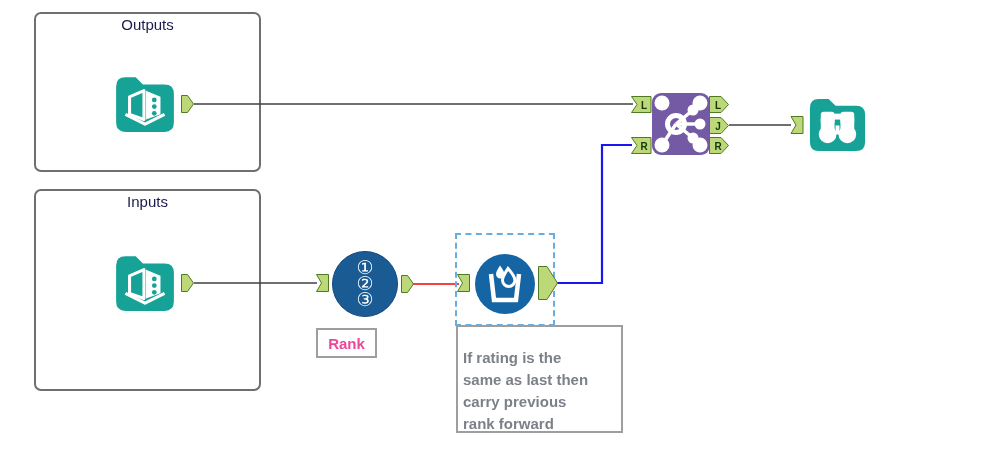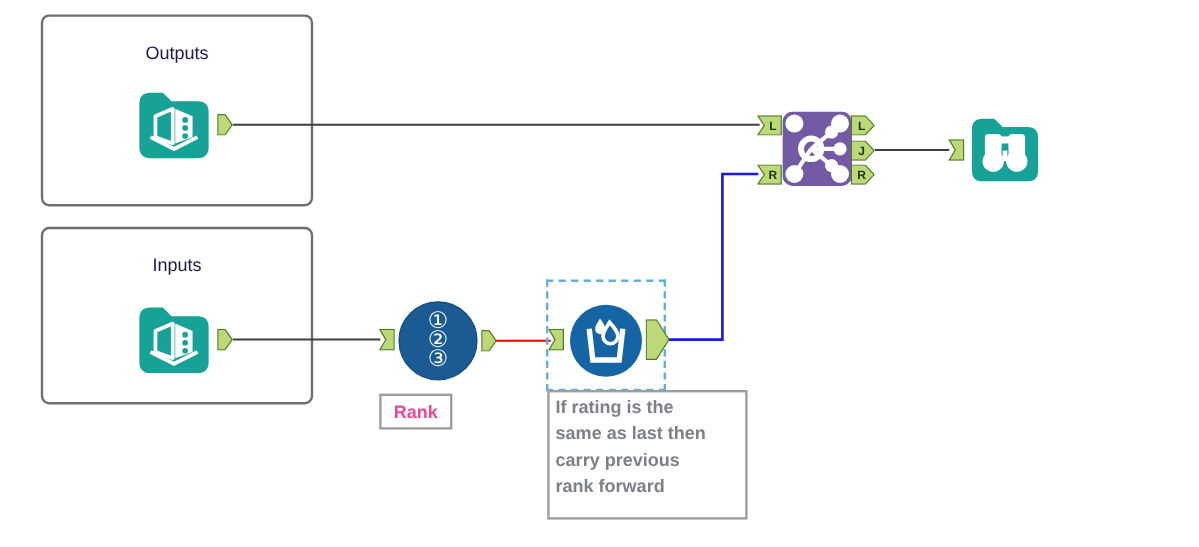--- a/index.html
+++ b/index.html
@@ -1,20 +1,20 @@
 <!DOCTYPE html>
 <html style="--teal: #16A296; --rank-blue: #1A5B94; --formula-blue: #1565A5; --join-purple: #745AA5; --anchor-fill: #BCD878; --anchor-border: #4E7A23; --anchor-letter: #15350B; --wire-dark: #3F3F3F; --wire-red: #F40000; --wire-blue: #1717EE; --selection-blue: #66AEE0; --container-border: #6F6F6F; --annotation-gray: #828282; --title-navy: #1A1A4E;"><head>
 <meta charset="utf-8">
 <style>
   html,body{margin:0;padding:0;background:#fff;font-family:"Liberation Sans",sans-serif;}
   .canvas{position:relative;width:999px;height:456px;background:#fff;overflow:hidden;}
 
   
   .tool-container{position:absolute;background:#fff;border:2px solid var(--container-border);border-radius:7px;box-sizing:border-box;z-index:1;}
-  .container-title{margin-top:22px;text-align:center;font-size:15px;color:var(--title-navy);}
+  .container-title{margin-top:2px;text-align:center;font-size:15px;color:var(--title-navy);}
 
   
   .wires{position:absolute;left:0;top:0;z-index:2;}
   .wire-dark{stroke:var(--wire-dark);stroke-width:1.7;fill:none;}
   .wire-red{stroke:var(--wire-red);stroke-width:1.7;fill:none;}
   .wire-blue{stroke:var(--wire-blue);stroke-width:2.2;fill:none;}
 
   
   .tool{position:absolute;z-index:4;cursor:pointer;}
   .teal-bg{fill:var(--teal);}
@@ -31,34 +31,34 @@
 
   
   .anchor{position:absolute;z-index:5;}
   .anchor polygon{fill:var(--anchor-fill);stroke:var(--anchor-border);stroke-width:1;}
   .anchor text{fill:var(--anchor-letter);font-family:"Liberation Sans",sans-serif;font-size:10px;font-weight:bold;text-anchor:middle;}
 
   
   .note-box{position:absolute;background:#fff;border:2px solid #9e9e9e;box-sizing:border-box;z-index:6;
             font-weight:bold;color:var(--annotation-gray);}
   .rank-label{font-size:15px;display:flex;align-items:center;justify-content:center;color:#ec4899;}
-  .annotation{font-size:15px;line-height:22px;padding:2px 5px;white-space:pre-line;color:#7c8088;}
+  .annotation{font-size:15px;line-height:22px;padding:20px 5px;white-space:pre-line;color:#7c8088;}
 
   .join-square{position:absolute;width:58px;height:62px;z-index:4;}
 </style>
 </head>
 <body>
 
 <div class="canvas">
 
   <div class="tool-container" style="left:34px;top:12px;width:227px;height:160px;">
     <div class="container-title">Outputs</div>
   </div>
 
-  <div class="tool-container" style="left:34px;top:189px;width:227px;height:148px;">
+  <div class="tool-container" style="left:34px;top:189px;width:227px;height:202px;">
     <div class="container-title">Inputs</div>
   </div>
 
   <svg class="wires" width="999" height="456">
     <path class="wire-dark" d="M194,104 H633"></path>
     <path class="wire-dark" d="M194,283 H317"></path>
     <path class="wire-red" d="M413,284 H459"></path>
     <path class="wire-blue" d="M557,283 H602 V145 H632"></path>
     <path class="wire-dark" d="M729,125 H791"></path>
   </svg>

